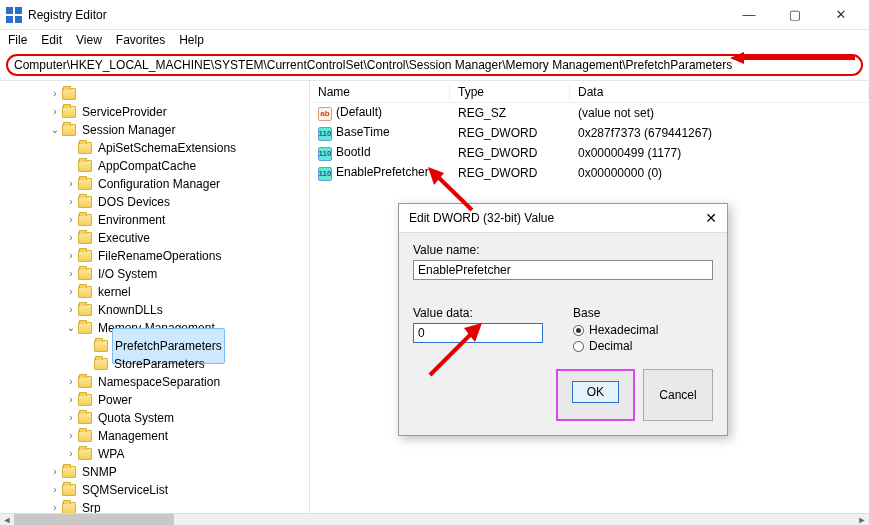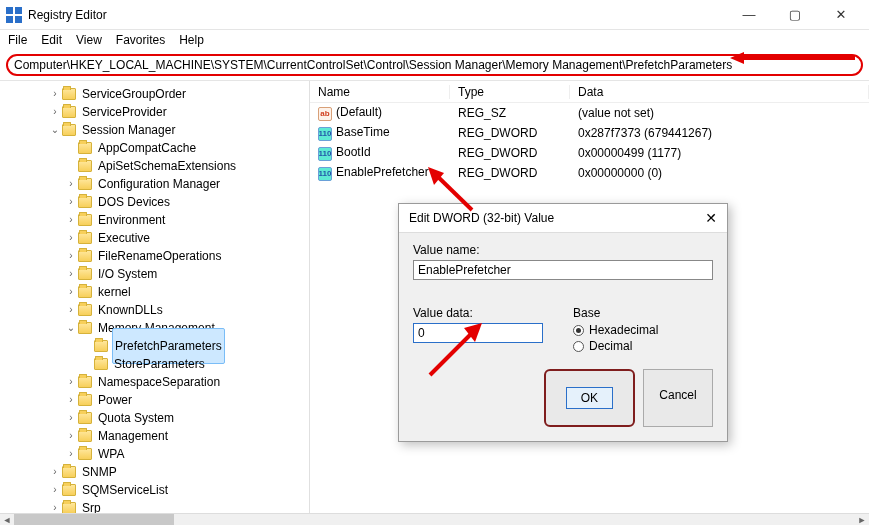--- a/index.html
+++ b/index.html
@@ -206,23 +206,23 @@
   .dlg-buttons { display:flex; justify-content:flex-end; gap:8px; margin-top:14px;}
   .btn {
     min-width:70px;
     padding:18px 10px;
     background:#e9e9e9;
     border:1px solid #aaa;
     font-size:12px;
     text-align:center;
   }
   .btn.ok-wrap {
-    border:2px solid #7f1d1d;
-    padding:20px;
-    border-radius:6px;
+    border:2px solid #d946ef;
+    padding:14px;
+    border-radius:0;
   }
   .btn.ok {
     background:#e5f1fb;
     border:1px solid #2a6fc9;
     min-width:70px;
     padding:3px 14px;
   }
   
   .anno { position:absolute; pointer-events:none; }
 </style>
@@ -258,45 +258,44 @@
   <div class="addressbar">Computer\HKEY_LOCAL_MACHINE\SYSTEM\CurrentControlSet\Control\Session Manager\Memory Management\PrefetchParameters</div>
 </div>
 
 <div class="workspace">
   <div class="tree-pane">
     <div class="tree" id="tree">
         <div class="tree-item">
           <span class="indent" style="width: 48px;"></span>
           <span class="expander">›</span>
           <span class="folder-icon"></span>
-          <span class="label">ServiceGroupOrder</span>
         </div>
         <div class="tree-item">
           <span class="indent" style="width: 48px;"></span>
           <span class="expander">›</span>
           <span class="folder-icon"></span>
           <span class="label">ServiceProvider</span>
         </div>
         <div class="tree-item">
           <span class="indent" style="width: 48px;"></span>
           <span class="expander">⌄</span>
           <span class="folder-icon"></span>
           <span class="label">Session Manager</span>
         </div>
         <div class="tree-item">
           <span class="indent" style="width: 64px;"></span>
           <span class="expander"></span>
           <span class="folder-icon"></span>
+          <span class="label">ApiSetSchemaExtensions</span>
+        </div>
+        <div class="tree-item">
+          <span class="indent" style="width: 64px;"></span>
+          <span class="expander"></span>
+          <span class="folder-icon"></span>
           <span class="label">AppCompatCache</span>
-        </div>
-        <div class="tree-item">
-          <span class="indent" style="width: 64px;"></span>
-          <span class="expander"></span>
-          <span class="folder-icon"></span>
-          <span class="label">ApiSetSchemaExtensions</span>
         </div>
         <div class="tree-item">
           <span class="indent" style="width: 64px;"></span>
           <span class="expander">›</span>
           <span class="folder-icon"></span>
           <span class="label">Configuration Manager</span>
         </div>
         <div class="tree-item">
           <span class="indent" style="width: 64px;"></span>
           <span class="expander">›</span>

